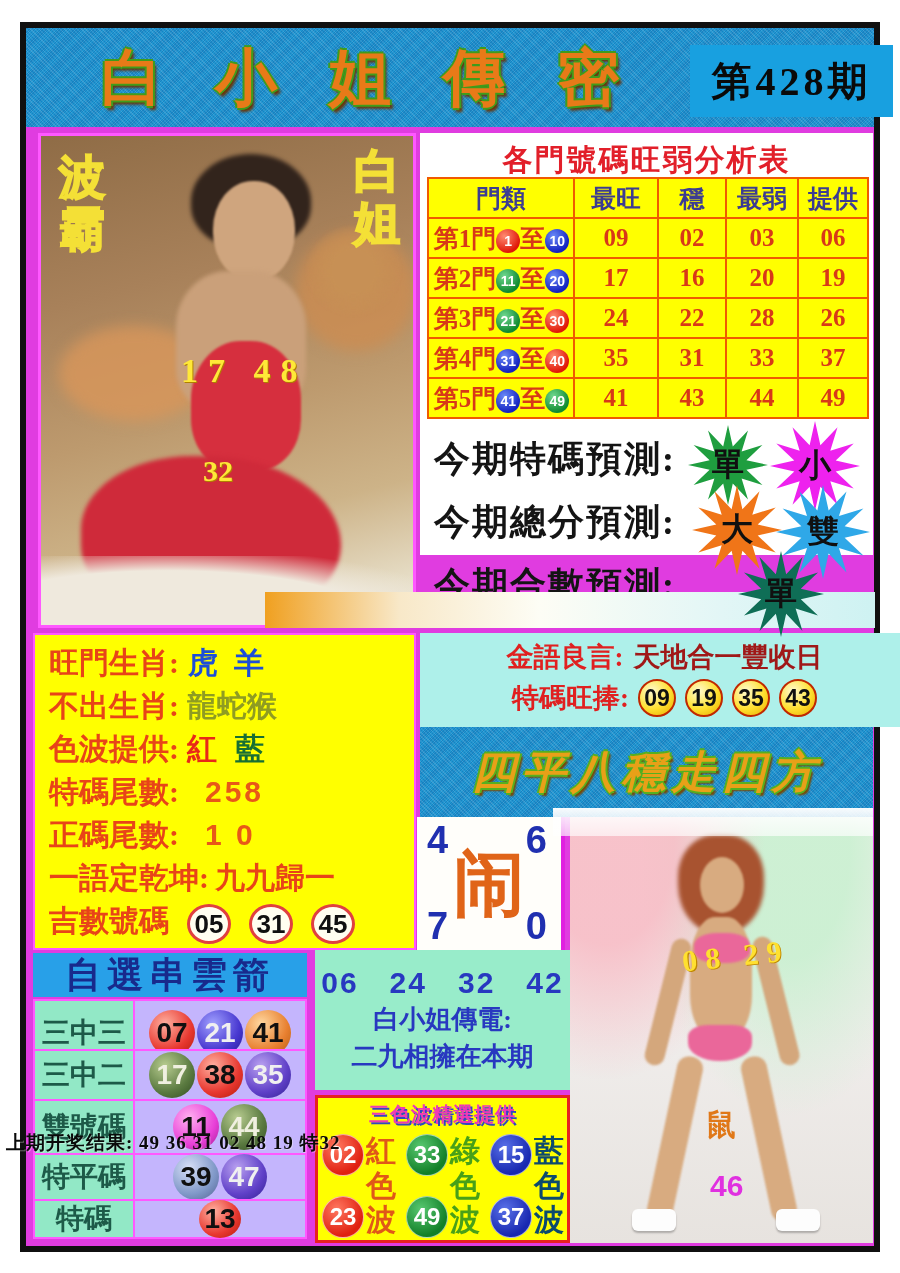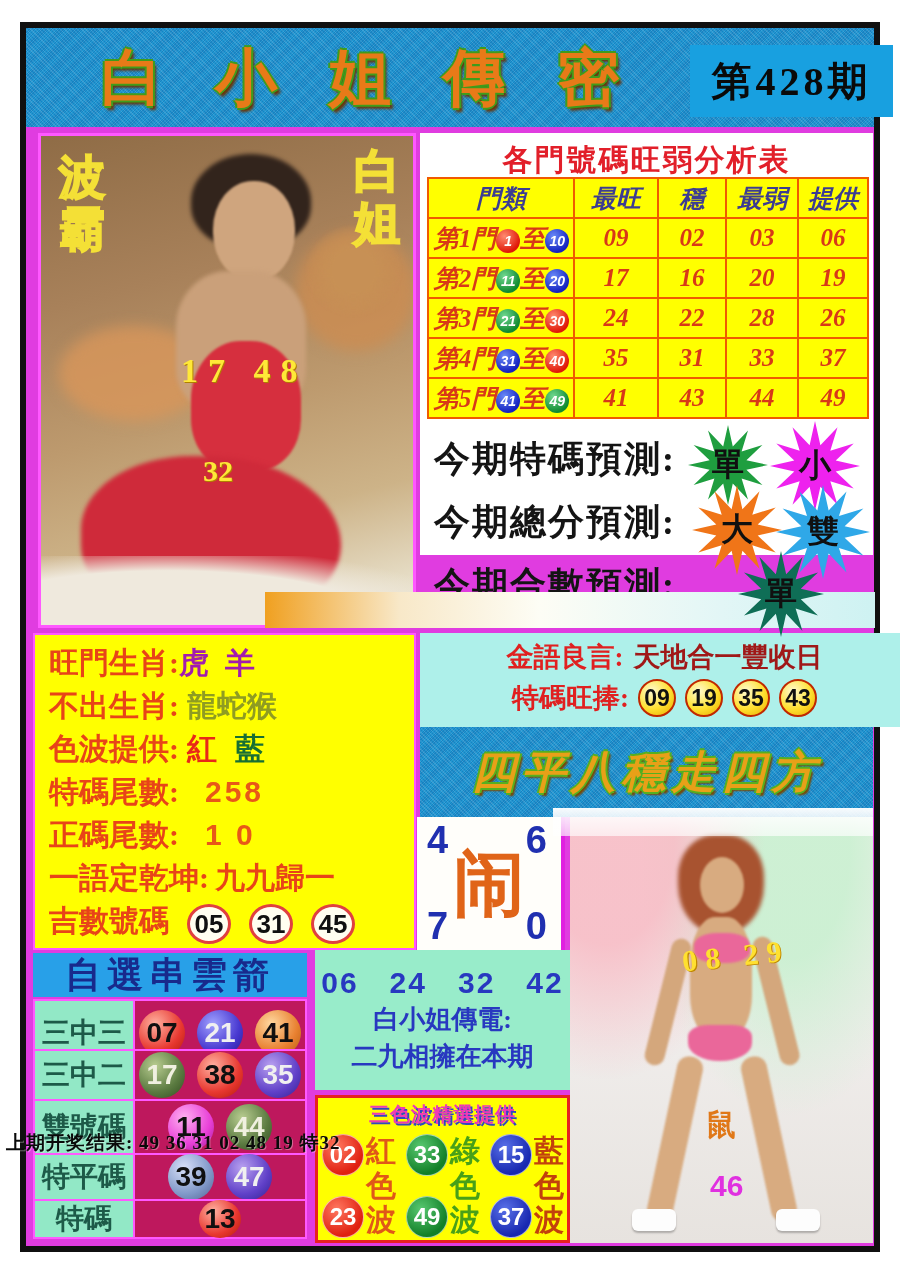--- a/index.html
+++ b/index.html
@@ -43,21 +43,21 @@
      text-shadow:0 0 1px #caa400; }
   .vtag-left  { left:18px; top:16px; }
   .vtag-right { right:6px; top:10px; }
   .pl-num1 { position:absolute; left:140px; top:216px; font-size:34px; font-weight:bold; color:#ffe838; letter-spacing:10px; text-shadow:1px 1px 0 #b08000;}
   .pl-num2 { position:absolute; left:162px; top:318px; font-size:30px; font-weight:bold; color:#ffe838; text-shadow:1px 1px 0 #b08000;}
 
   
   .right-panel { position:absolute; left:420px; top:133px; width:453px; height:422px; background:#ffffff; }
   .analysis-title { position:absolute; left:0; top:7px; width:100%; text-align:center;
      font-size:30px; font-weight:bold; color:#e21f2a; letter-spacing:2px; }
-  table.analysis { position:absolute; left:7px; top:44px; width:440px; border-collapse:collapse; table-layout:fixed; background:#ffff00;font-style:italic; }
+  table.analysis { position:absolute; left:7px; top:44px; width:440px; border-collapse:collapse; table-layout:fixed; background:#ffff00; }
   table.analysis td, table.analysis th { border:2px solid #f05a00; text-align:center; overflow:hidden; white-space:nowrap; }
   table.analysis th { height:40px; font-size:25px; color:#3c3c92; font-weight:bold; }
   table.analysis td { height:40px; font-size:25px; color:#d83818; font-weight:bold; }
   td.door { font-size:21px; color:#141414; font-weight:bold; padding-left:1px;}
   .mini-ball { display:inline-block; width:24px; height:24px; border-radius:50%; color:#fff;
      font-size:14px; line-height:24px; text-align:center; vertical-align:middle; font-family:"Liberation Sans",sans-serif; font-weight:bold; }
   .mb-red{background:radial-gradient(circle at 35% 30%,#ff8a70,#e01808 70%);}
   .mb-blue{background:radial-gradient(circle at 35% 30%,#6a8af8,#1422c0 70%);}
   .mb-green{background:radial-gradient(circle at 35% 30%,#70d890,#108a30 70%);}
 
@@ -72,21 +72,21 @@
   .strip1 { position:absolute; left:265px; top:592px; width:610px; height:36px; z-index:4;
      background:linear-gradient(90deg,#f0a020 0%,#f8e8c8 22%,#fdfdf5 45%,#e2f6f6 75%,#cef2f2 100%); }
   .strip2 { position:absolute; left:553px; top:808px; width:320px; height:28px; z-index:4;
      background:linear-gradient(180deg,rgba(255,255,255,.97),rgba(255,255,255,.65)); }
 
   
   .left-panel { position:absolute; left:33px; top:633px; width:383px; height:317px; background:#ffff00;
      border:2px solid #ff58ff; padding:8px 0 0 14px; }
   .lp-row { height:43px; font-size:30px; font-weight:bold; white-space:nowrap; }
   .lp-label { color:#e84418; }
-  .v-zodiac { color:#a21caf; letter-spacing:16px; margin-left:0;}
+  .v-zodiac { color:#1d4ed8; letter-spacing:16px; margin-left:9px;}
   .v-absent { color:#8f9c22; margin-left:8px;}
   .v-red { color:#e82818; margin-left:8px;}
   .v-blue { color:#176e34; letter-spacing:16px; margin-left:18px;}
   .v-num { color:#e85818; margin-left:26px; letter-spacing:3px; font-family:"Liberation Sans",sans-serif;}
   .v-phrase { color:#e84418; margin-left:6px;}
   .lucky-circle { display:inline-block; width:44px; height:40px; border:3px solid #e04040; border-radius:50%;
      background:#fffef0; color:#101010; font-size:26px; line-height:34px; text-align:center; font-weight:bold;
      margin-left:18px; vertical-align:middle; font-family:"Liberation Sans",sans-serif;}
 
   
@@ -132,21 +132,21 @@
   .pr-num2 { position:absolute; left:140px; top:352px; font-size:30px; font-weight:bold; color:#e030e0; font-family:"Liberation Sans",sans-serif; z-index:3;}
 
   
   .self-pick { position:absolute; left:28px; top:950px; width:284px; height:293px; background:#e03ce0;}
   .sp-header { position:absolute; left:5px; top:3px; width:274px; height:44px; background:#28a0e8;
      display:flex; align-items:center; justify-content:center; font-size:36px; font-weight:bold; color:#182a8c; letter-spacing:6px;}
   .sp-grid { position:absolute; left:5px; top:49px; width:274px; height:240px; }
   .sp-row { position:absolute; left:0; width:274px; display:flex; }
   .sp-label { width:102px; background:#92e8c6; border:2px solid #ff58ff; display:flex; align-items:center; justify-content:center;
      font-size:28px; font-weight:bold; color:#1d5a48; }
-  .sp-cell { flex:1; background:#be185d; border:2px solid #ff58ff; border-left:none; display:flex; align-items:center; justify-content:center; gap:12px;}
+  .sp-cell { flex:1; background:#c4b5fd; border:2px solid #ff58ff; border-left:none; display:flex; align-items:center; justify-content:center; gap:2px;}
   .ball { width:46px; height:46px; border-radius:50%; display:flex; align-items:center; justify-content:center;
      font-size:28px; font-weight:bold; color:#101010; font-family:"Liberation Sans",sans-serif; }
   .b-red   {background:radial-gradient(circle at 35% 30%,#ffb0a0,#e83830 60%,#b01808);}
   .b-bluev {background:radial-gradient(circle at 35% 30%,#a0a0ff,#4838d0 60%,#201890); color:#f0f0f0;}
   .b-orange{background:radial-gradient(circle at 35% 30%,#ffd8a0,#e88030 60%,#b05810);}
   .b-olive {background:radial-gradient(circle at 35% 30%,#b8cc90,#5a7a40 60%,#304a20); color:#f0f0e0;}
   .b-violet{background:radial-gradient(circle at 35% 30%,#b8a0f0,#6040c8 60%,#302090); color:#f0f0f0;}
   .b-mag   {background:radial-gradient(circle at 35% 30%,#ffb0f0,#e840d8 60%,#a01890);}
   .b-steel {background:radial-gradient(circle at 35% 30%,#d8e0f8,#8098c8 60%,#506090);}
 
@@ -162,21 +162,21 @@
      text-shadow:2px 2px 0 #3048c0; margin-top:3px; }
   .tc-groups { position:absolute; left:4px; top:34px; width:245px; height:108px; display:flex; justify-content:space-between; }
   .tc-group { display:flex; align-items:center; }
   .tc-balls { display:flex; flex-direction:column; justify-content:space-between; height:104px; }
   .tc-ball { width:42px; height:42px; border-radius:50%; display:flex; align-items:center; justify-content:center;
      font-size:24px; font-weight:bold; color:#fff; font-family:"Liberation Sans",sans-serif; border:1px solid rgba(255,255,255,.6);}
   .tcb-red  {background:radial-gradient(circle at 35% 30%,#ff7860,#e02010 70%);}
   .tcb-green{background:radial-gradient(circle at 35% 30%,#58c870,#128028 70%);}
   .tcb-blue {background:radial-gradient(circle at 35% 30%,#5870e8,#1828b0 70%);}
   .tc-vlabel { width:1.1em; font-size:30px; line-height:1.15; font-weight:bold; word-break:break-all; margin-left:2px;}
-  .tcl-red{color:#e05818;} .tcl-green{color:#48a018;} .tcl-blue{color:#c2410c;}
+  .tcl-red{color:#e05818;} .tcl-green{color:#48a018;} .tcl-blue{color:#0c4a6e;}
 
   
   .last-result { position:absolute; left:6px; top:1130px; width:580px; z-index:8;
      font-size:19px; font-weight:bold; color:#0a0a0a; letter-spacing:1px; white-space:nowrap;
      text-shadow:1px 1px 0 rgba(255,255,255,.35); }
 </style>
 </head>
 <body>
 
 <div id="stage">

